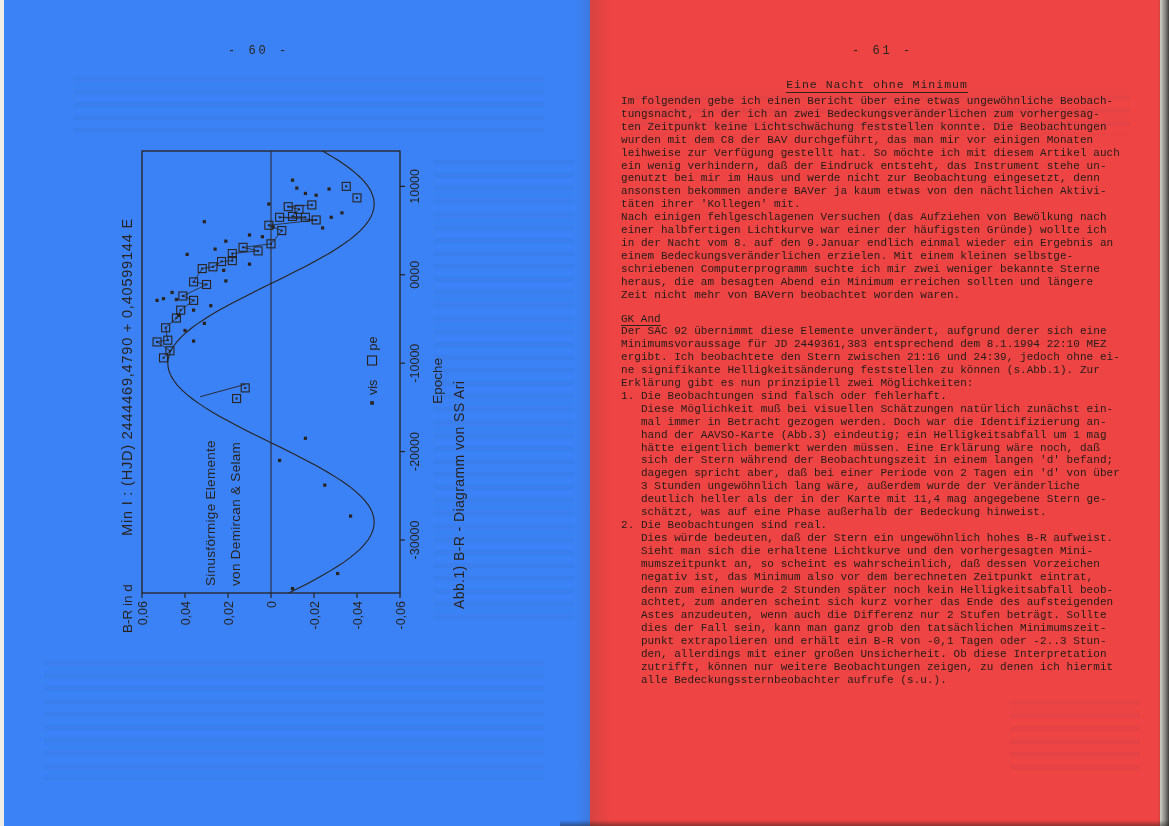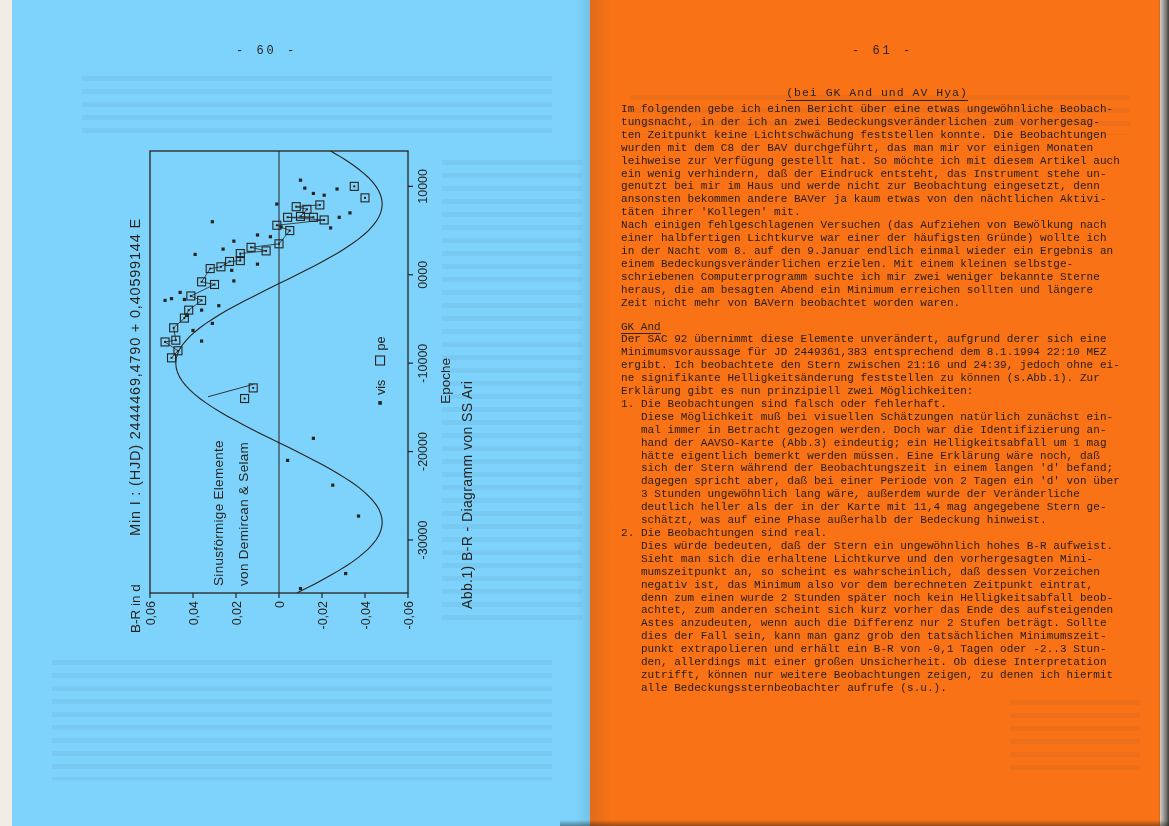--- a/index.html
+++ b/index.html
@@ -3,22 +3,22 @@
 <meta charset="utf-8">
 <style>
   html,body{margin:0;padding:0;}
   body{
     width:1169px;height:826px;position:relative;overflow:hidden;
     background:#efede6;
     font-family:"Liberation Mono","DejaVu Sans Mono",monospace;
     color:#241f1a;
   }
   .page{position:absolute;top:0;height:826px;}
-  .page.left{left:12px;width:590px;background:#7dd3fc;}
-  .page.right{left:590px;width:570px;background:#f97316;}
+  .page.left{left:4px;width:590px;background:#3b82f6;}
+  .page.right{left:590px;width:570px;background:#ef4444;}
   .gutter{position:absolute;left:576px;top:0;width:36px;height:826px;
     background:linear-gradient(90deg,rgba(70,62,50,0) 0%,rgba(70,62,50,.14) 45%,rgba(70,62,50,.10) 55%,rgba(70,62,50,0) 100%);}
   .scan-edge-right{position:absolute;right:0;top:0;width:11px;height:826px;
     background:linear-gradient(90deg,rgba(40,38,34,0),rgba(40,38,34,.55) 70%,rgba(20,19,17,.8));}
   .scan-edge-bottom{position:absolute;left:560px;bottom:0;width:609px;height:6px;
     background:linear-gradient(0deg,rgba(30,28,25,.45),rgba(30,28,25,0));}
   
   .ghost{position:absolute;opacity:.05;filter:blur(.6px);pointer-events:none;
     background:repeating-linear-gradient(180deg,#3c3c5a 0 5px,transparent 5px 13px);}
   .pagenum{position:absolute;font-size:12px;letter-spacing:3px;white-space:pre;color:#2a251f;}
@@ -191,21 +191,21 @@
 
     <div class="ghost" style="left:70px;top:76px;width:470px;height:62px;"></div>
     <div class="ghost" style="left:430px;top:160px;width:140px;height:460px;"></div>
     <div class="ghost" style="left:40px;top:660px;width:500px;height:120px;"></div>
   </div>
 
   <div class="page right">
     <div class="pagenum" style="left:262px;top:44px;">- 61 -</div>
 
     <div class="col">
-      <div class="c-sub"><span>(bei GK And und AV Hya)</span></div>
+      <div class="c-title"><span>Eine Nacht ohne Minimum</span></div>
 
       <div class="para p-first">Im folgenden gebe ich einen Bericht über eine etwas ungewöhnliche Beobach-
 tungsnacht, in der ich an zwei Bedeckungsveränderlichen zum vorhergesag-
 ten Zeitpunkt keine Lichtschwächung feststellen konnte. Die Beobachtungen
 wurden mit dem C8 der BAV durchgeführt, das man mir vor einigen Monaten
 leihweise zur Verfügung gestellt hat. So möchte ich mit diesem Artikel auch
 ein wenig verhindern, daß der Eindruck entsteht, das Instrument stehe un-
 genutzt bei mir im Haus und werde nicht zur Beobachtung eingesetzt, denn
 ansonsten bekommen andere BAVer ja kaum etwas von den nächtlichen Aktivi-
 täten ihrer 'Kollegen' mit.</div>

